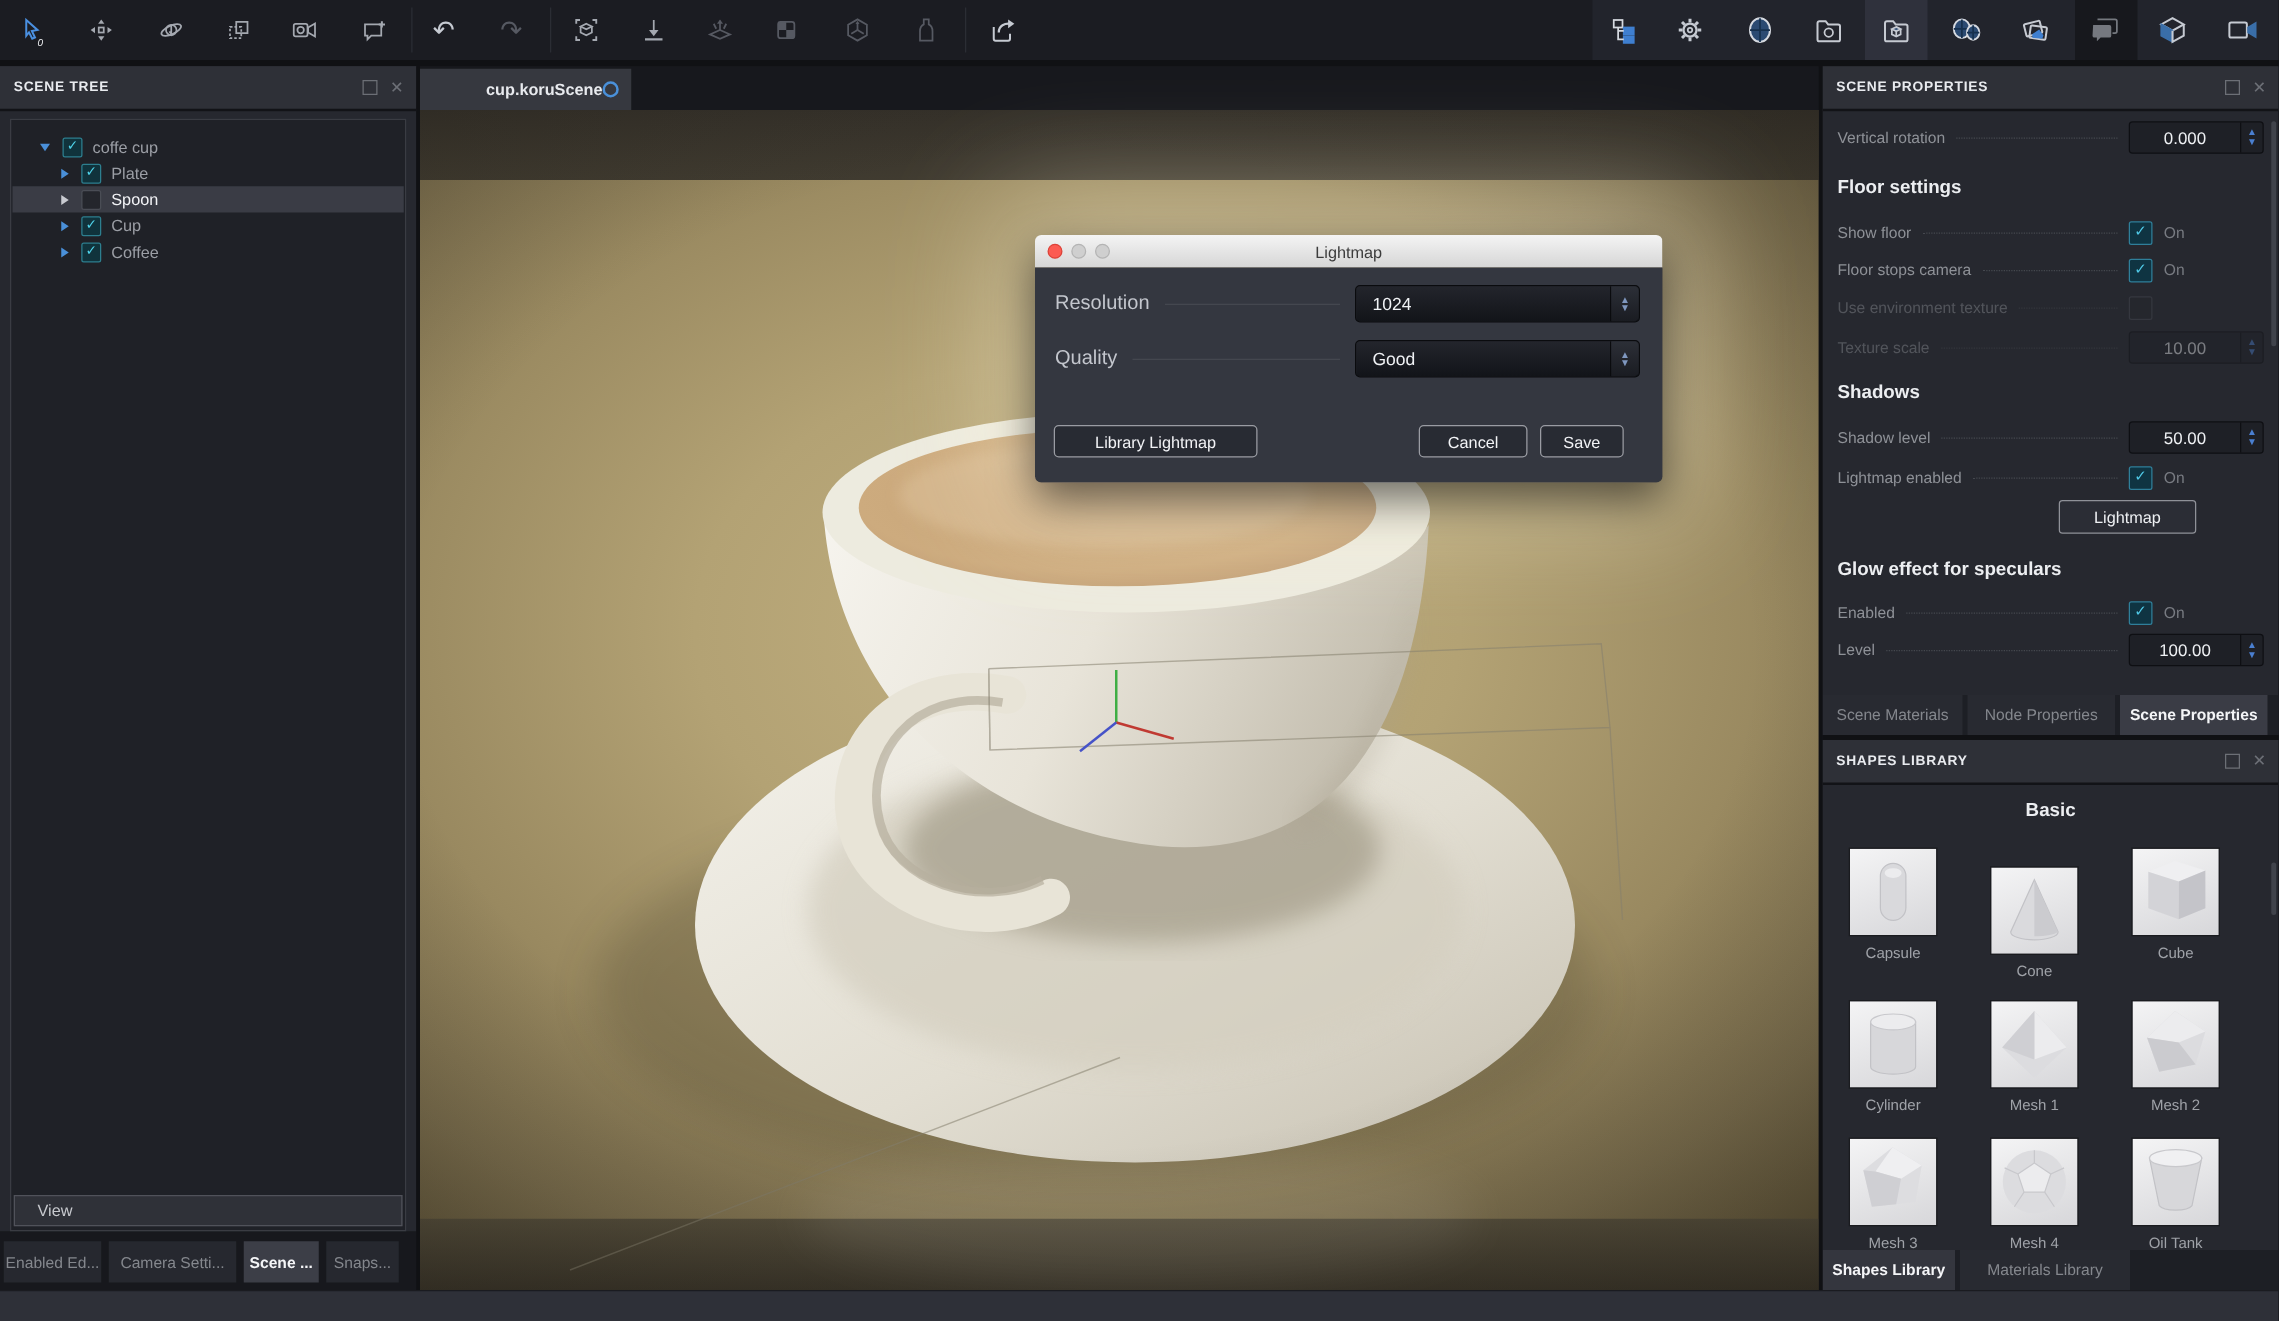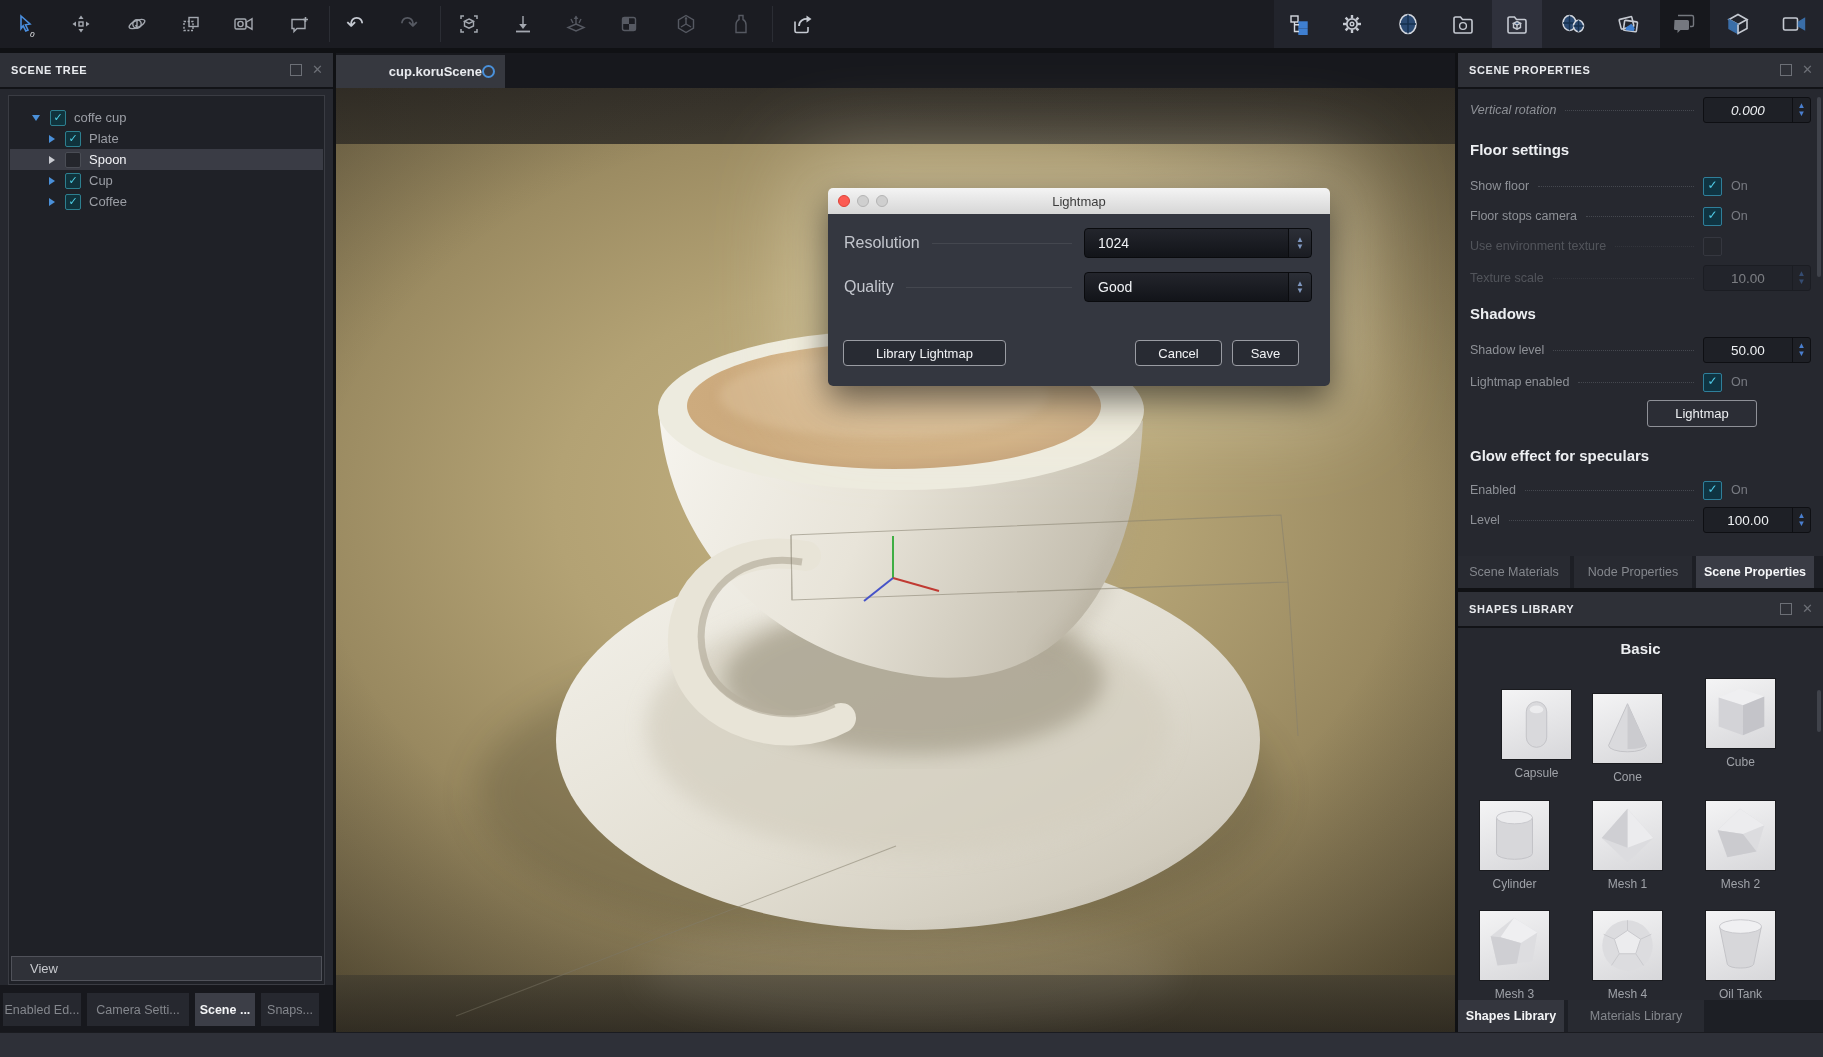--- a/index.html
+++ b/index.html
@@ -470,21 +470,21 @@
 
   <div class="panel" style="left:1458px;top:53px;width:365px;height:535px;overflow:hidden;">
     <div class="panel-head">
       <span class="panel-title">SCENE PROPERTIES</span>
       <div class="win-btns">
         <span class="win-sq"></span>
         <span class="win-x">✕</span>
       </div>
     </div>
 
-    <div class="prop-row" style="top:44px;font-style:italic;">
+    <div class="prop-row" style="top:44px;">
       <span class="prop-label">Vertical rotation</span>
       <div class="prop-leader"></div>
       <div class="stepper">
         <span class="stepper-value">0.000</span>
         <span class="stepper-arrows">
             <span class="sarr">▲</span>
             <span class="sarr">▼</span>
           </span>
       </div>
     </div>
@@ -594,21 +594,21 @@
   <div class="panel" style="left:1458px;top:592px;width:365px;height:440px;overflow:hidden;">
     <div class="panel-head">
       <span class="panel-title">SHAPES LIBRARY</span>
       <div class="win-btns">
         <span class="win-sq"></span>
         <span class="win-x">✕</span>
       </div>
     </div>
     <div class="basic-head" style="top:48px;">Basic</div>
 
-    <div class="shape-cell" style="left:21px;top:97px;margin-left:22px;">
+    <div class="shape-cell" style="left:21px;top:86px;">
       <div class="shape-tile">
         <svg width="71" height="71" viewBox="0 0 71 71">
             <rect x="25" y="12" width="21" height="47" rx="10.5" fill="#d9d9dc" stroke="#c2c2c6"></rect>
             <ellipse cx="35.5" cy="20" rx="7" ry="4" fill="#ececee"></ellipse>
           </svg>
       </div>
       <div class="shape-label">Capsule</div>
     </div>
     <div class="shape-cell" style="left:134px;top:86px;margin-top:15px;">
       <div class="shape-tile">

